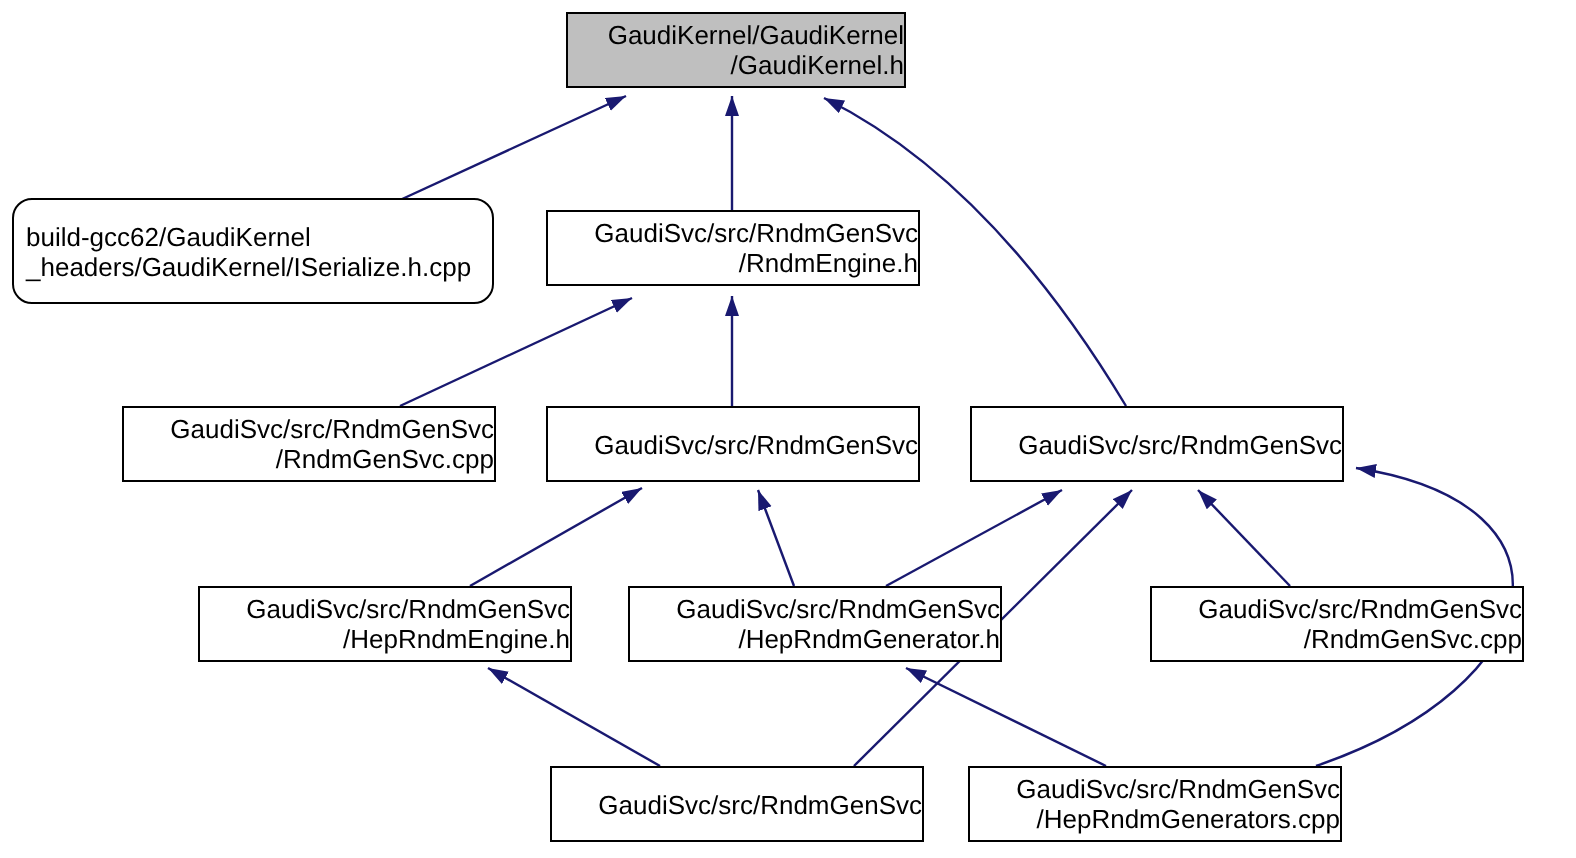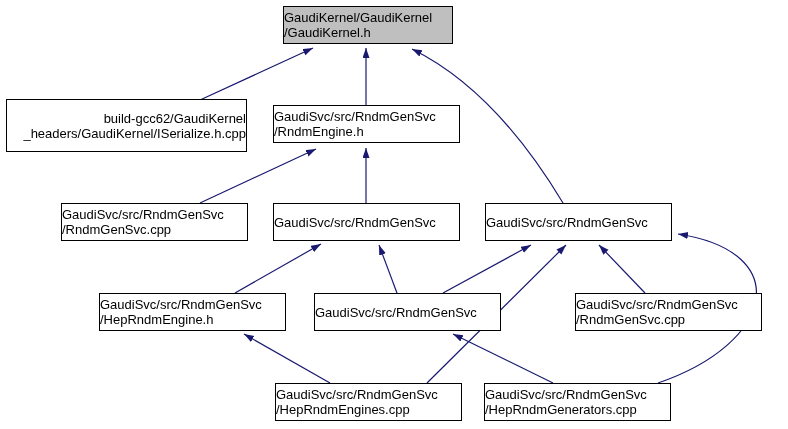--- a/index.html
+++ b/index.html
@@ -26,34 +26,35 @@
     stroke-width: 1.2px;
   }
   .node {
     position: absolute;
     box-sizing: border-box;
     border: 1px solid #000000;
     background: #ffffff;
     display: flex;
     flex-direction: column;
     justify-content: center;
-    align-items: flex-start;
+    align-items: flex-end;
     font-size: 13px;
     line-height: 15px;
     color: #000000;
     white-space: nowrap;
     text-align: center;
   }
   .node.gray {
     background: #bfbfbf;
   }
   .node.align-left {
-    align-items: flex-end;
+    align-items: flex-start;
     padding-left: 6px;
     text-align: left;
+    border-radius: 10px;
   }
   .node span { display: block; }
 </style>
 </head>
 <body>
 
 <div id="graph-canvas">
 
   <svg id="edge-layer" viewBox="0 0 788 429" xmlns="http://www.w3.org/2000/svg">
     <defs>
@@ -104,30 +105,30 @@
     <span>GaudiSvc/src/RndmGenSvc</span>
   </div>
 
   <div class="node" style="left:99px; top:293px; width:187px; height:38px;">
     <span>GaudiSvc/src/RndmGenSvc</span>
     <span>/HepRndmEngine.h</span>
   </div>
 
   <div class="node" style="left:314px; top:293px; width:187px; height:38px;">
     <span>GaudiSvc/src/RndmGenSvc</span>
+    <span>/HepRndmGenerator.h</span>
   </div>
 
   <div class="node" style="left:575px; top:293px; width:187px; height:38px;">
     <span>GaudiSvc/src/RndmGenSvc</span>
     <span>/RndmGenSvc.cpp</span>
   </div>
 
   <div class="node" style="left:275px; top:383px; width:187px; height:38px;">
     <span>GaudiSvc/src/RndmGenSvc</span>
-    <span>/HepRndmEngines.cpp</span>
   </div>
 
   <div class="node" style="left:484px; top:383px; width:187px; height:38px;">
     <span>GaudiSvc/src/RndmGenSvc</span>
     <span>/HepRndmGenerators.cpp</span>
   </div>
 
 </div>
 
 </body></html>

